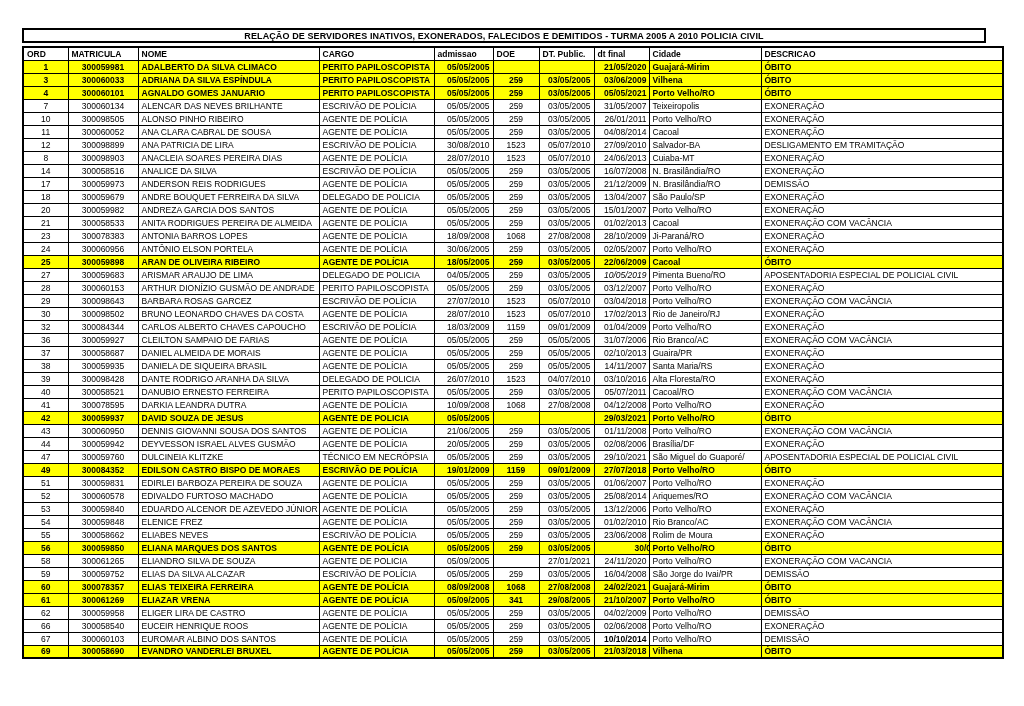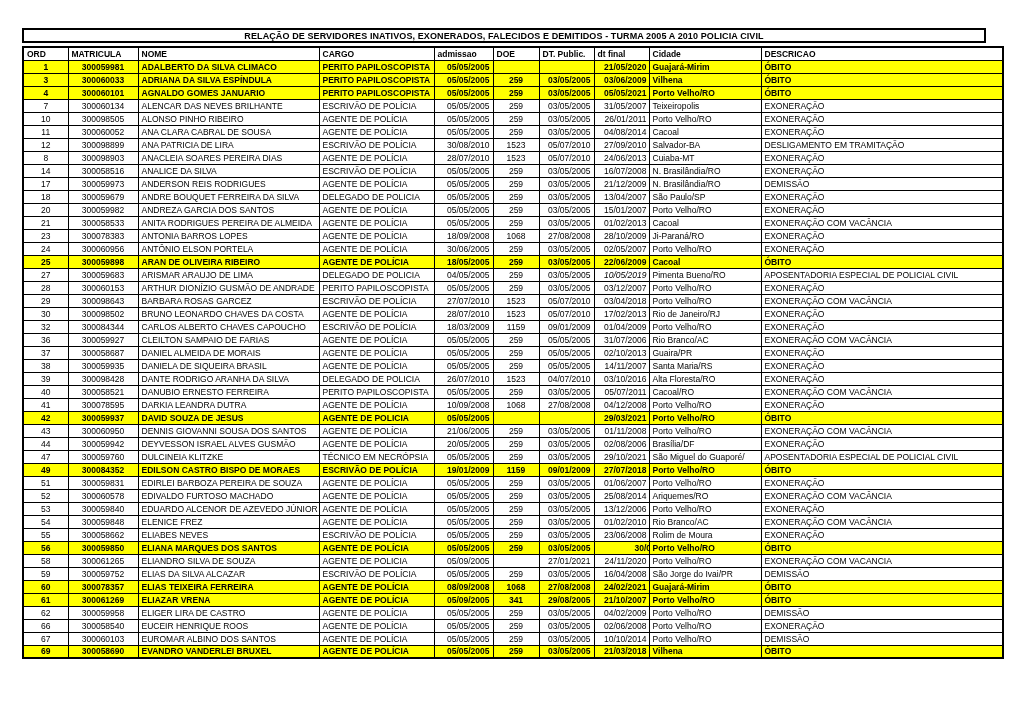--- a/index.html
+++ b/index.html
@@ -627,21 +627,21 @@
       <td class="a-left">EXONERAÇÃO</td>
     </tr>
         <tr>
       <td class="a-center">67</td>
       <td class="a-center">300060103</td>
       <td class="a-left">EUROMAR ALBINO DOS SANTOS</td>
       <td class="a-left">AGENTE DE POLÍCIA</td>
       <td class="a-right">05/05/2005</td>
       <td class="a-center">259</td>
       <td class="a-right">03/05/2005</td>
-      <td class="a-right" style="padding-right:2px;">10/10/2014</td>
+      <td class="a-right" style="padding-right:2px;font-weight:bold;">10/10/2014</td>
       <td class="a-left">Porto Velho/RO</td>
       <td class="a-left">DEMISSÃO</td>
     </tr>
         <tr class="hl">
       <td class="a-center">69</td>
       <td class="a-center">300058690</td>
       <td class="a-left">EVANDRO VANDERLEI BRUXEL</td>
       <td class="a-left">AGENTE DE POLÍCIA</td>
       <td class="a-right">05/05/2005</td>
       <td class="a-center">259</td>

